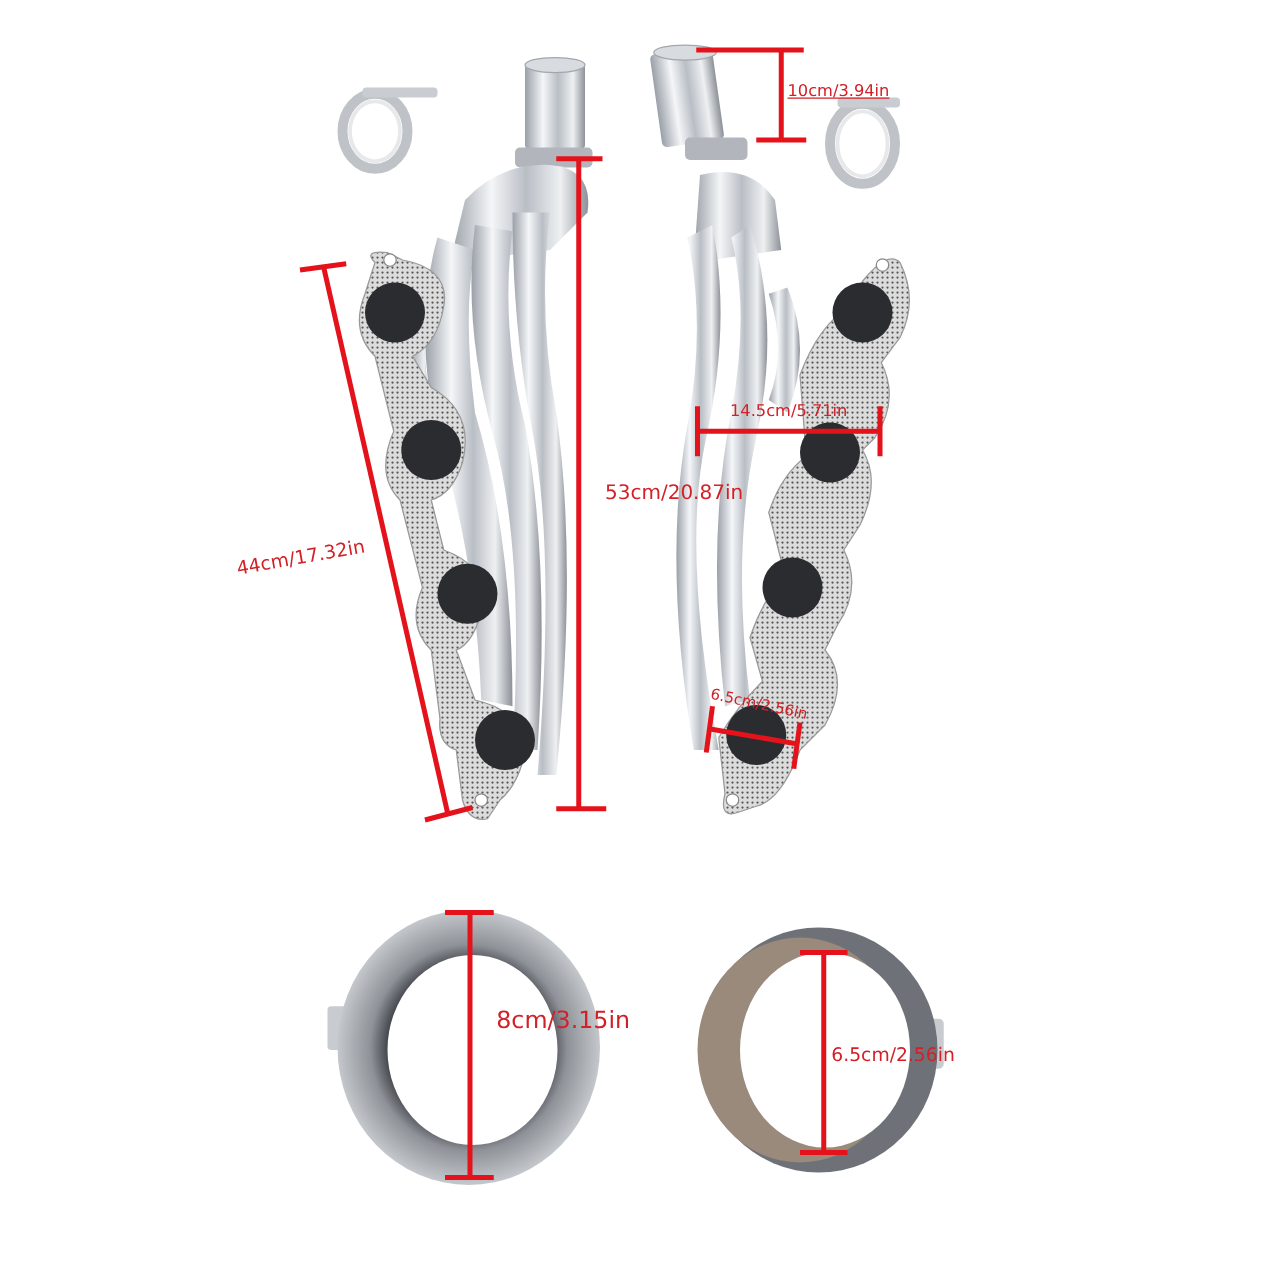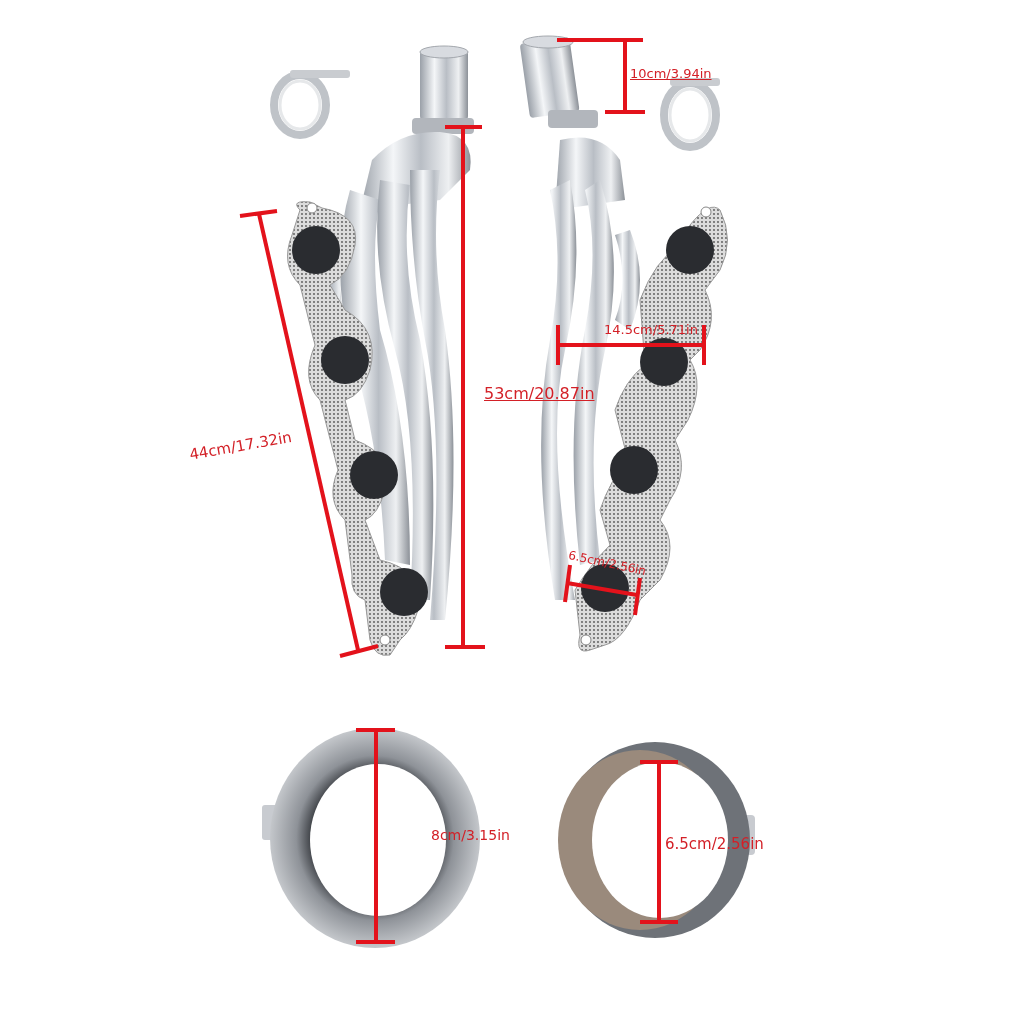--- a/index.html
+++ b/index.html
@@ -118,18 +118,18 @@
     <line x1="376" y1="730" x2="376" y2="942"></line>
     <line x1="356" y1="942" x2="395" y2="942"></line>
 
     <line x1="640" y1="762" x2="678" y2="762"></line>
     <line x1="659" y1="762" x2="659" y2="922"></line>
     <line x1="640" y1="922" x2="678" y2="922"></line>
   </g>
 </svg>
 
 <div class="label" style="left:630px;top:66px;font-size:13px;text-decoration:underline;">10cm/3.94in</div>
-<div class="label" style="left:484px;top:384px;font-size:16px;text-decoration:underline;">53cm/20.87in</div>
+<div class="label" style="left:484px;top:384px;font-size:16px;">53cm/20.87in</div>
 <div class="label" style="left:188px;top:446px;font-size:15px;transform:rotate(-10deg);transform-origin:left top;">44cm/17.32in</div>
-<div class="label" style="left:584px;top:322px;font-size:13px;margin-left:20px;">14.5cm/5.71in</div>
+<div class="label" style="left:584px;top:322px;font-size:13px;">14.5cm/5.71in</div>
 <div class="label" style="left:570px;top:548px;font-size:12px;transform:rotate(12deg);transform-origin:left top;">6.5cm/2.56in</div>
-<div class="label" style="left:397px;top:827px;font-size:14px;margin-left:34px;">8cm/3.15in</div>
+<div class="label" style="left:397px;top:805px;font-size:19px;">8cm/3.15in</div>
 <div class="label" style="left:665px;top:835px;font-size:15px;">6.5cm/2.56in</div>
 
 </body></html>

